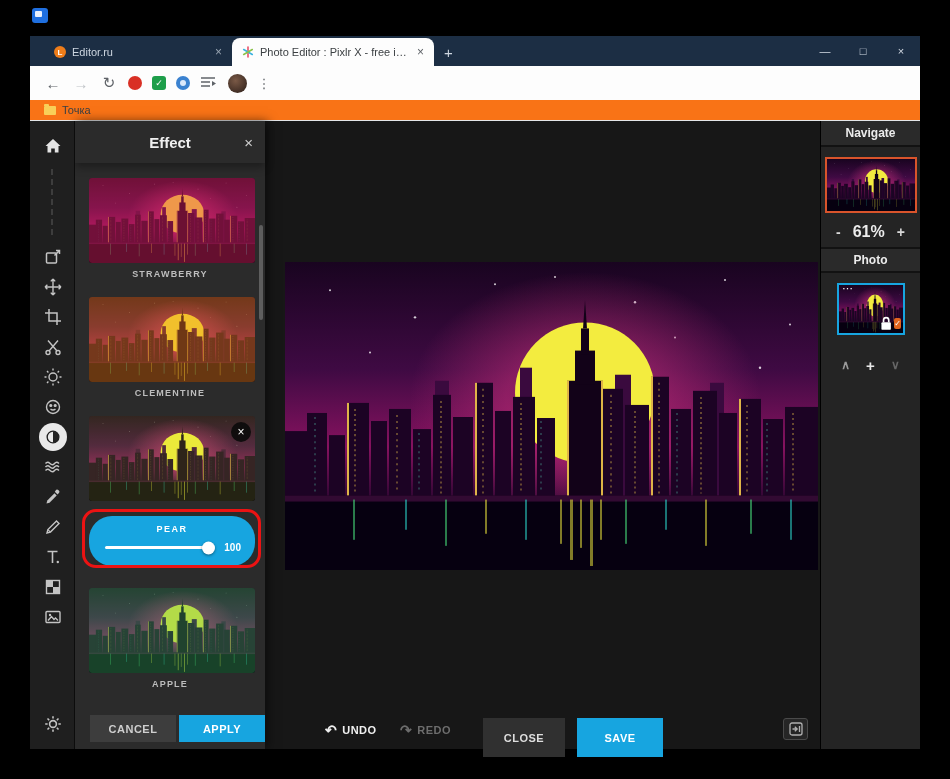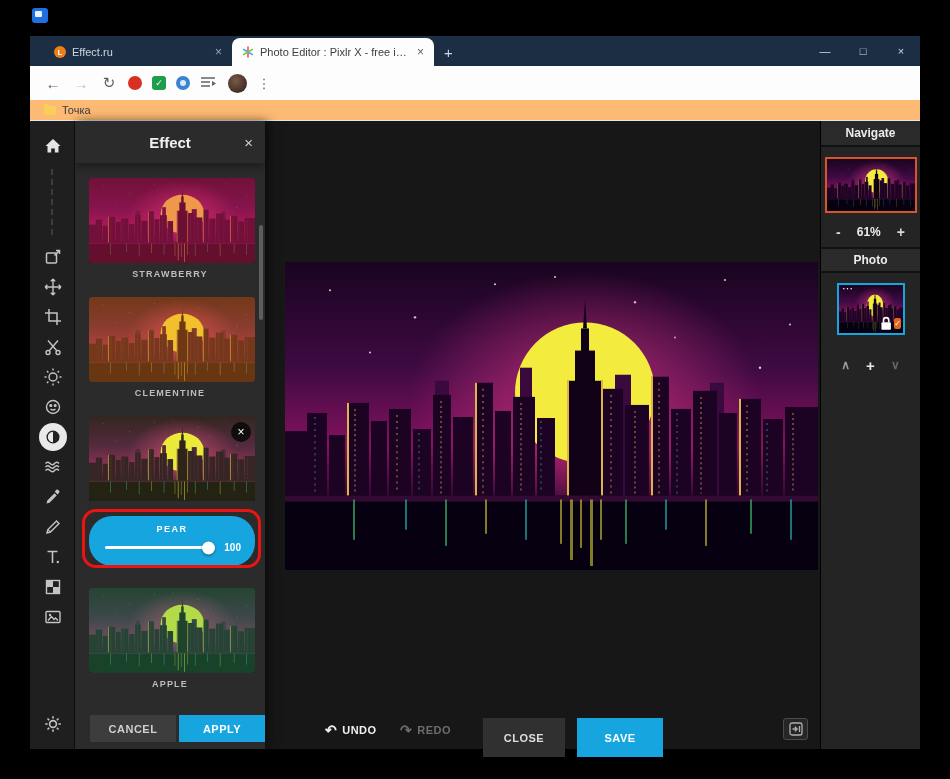--- a/index.html
+++ b/index.html
@@ -37,21 +37,21 @@
   .star { font-size:13px; color:#5f6368; }
   .ext { flex:0 0 auto; margin:0 4px; }
   .ext-red { width:14px; height:14px; border-radius:50%; background:#d93025; }
   .ext-green { width:14px; height:14px; border-radius:3px; background:#1e9e4a; color:#fff; font-size:9px; display:flex; align-items:center; justify-content:center; }
   .ext-blue { width:14px; height:14px; border-radius:50%; background:#3b82d0; position:relative; }
   .ext-blue::after { content:""; position:absolute; inset:4px; background:#dbe9fb; border-radius:50%; }
   .avatar { width:19px; height:19px; border-radius:50%; background:radial-gradient(circle at 40% 35%, #7a5946, #2a1d18); margin:0 6px; }
   .kebab { font-size:13px; color:#5f6368; width:18px; text-align:center; }
 
   
-  .bookmarks { height:21px; background:#fdba74; border-bottom:1px solid #e4e6e8; display:flex; align-items:center; gap:6px; padding-left:14px; flex:0 0 auto; }
+  .bookmarks { height:21px; background:#f97316; border-bottom:1px solid #e4e6e8; display:flex; align-items:center; gap:6px; padding-left:14px; flex:0 0 auto; }
   .folder { width:12px; height:9px; background:#f9cf58; border-radius:1px; position:relative; }
   .folder::before { content:""; position:absolute; left:0; top:-2px; width:5px; height:2px; background:#f9cf58; border-radius:1px 1px 0 0; }
   .bm-label { font-size:11px; color:#3c4043; }
 
   
   .app { flex:1; display:flex; background:#171717; min-height:0; position:relative; }
 
   .rail { width:45px; background:#1f1f1f; position:relative; border-right:1px solid #0c0c0c; z-index:3; }
   .tool { position:absolute; left:0; width:45px; height:30px; display:flex; align-items:center; justify-content:center; }
   .tool svg { display:block; }
@@ -94,21 +94,21 @@
   .btn-save { left:312px; width:86px; background:#17a5e0; color:#fff; }
   .panel-toggle { position:absolute; right:12px; top:1px; width:25px; height:22px; background:#262626; border:1px solid #4a4a4a; border-radius:3px; display:flex; align-items:center; justify-content:center; }
 
   .rightbar { width:100px; background:#242424; position:relative; border-left:1px solid #000; }
   .rb-header { height:26px; display:flex; align-items:center; justify-content:center; color:#ececec; font-size:12px; font-weight:bold; border-bottom:2px solid #121212; background:#2a2a2a; }
   .rb-header.layers { position:absolute; left:0; right:0; top:126px; border-top:2px solid #121212; }
   .nav-thumb { position:absolute; left:4px; top:36px; width:92px; height:56px; border:2px solid #d9542b; overflow:hidden; }
   .nav-thumb svg { display:block; width:100%; height:100%; }
   .zoomrow { position:absolute; left:0; right:0; top:98px; height:26px; display:flex; align-items:center; justify-content:space-between; padding:0 15px; }
   .zoomrow .z { color:#d8d8d8; font-size:14px; font-weight:bold; }
-  .zoomrow .zl { color:#ececec; font-size:12px; font-weight:bold; }
+  .zoomrow .zl { color:#ececec; font-size:16px; font-weight:bold; }
   .layer-thumb { position:absolute; left:16px; top:162px; width:68px; height:52px; border:2px solid #17a5e0; overflow:hidden; }
   .layer-thumb svg { display:block; width:100%; height:100%; }
   .layer-dots { position:absolute; left:3px; top:-3px; color:#fff; font-size:11px; letter-spacing:-1px; }
   .layer-badges { position:absolute; right:2px; bottom:2px; display:flex; align-items:center; gap:2px; }
   .lock { display:block; }
   .chk { width:11px; height:11px; background:#e2641e; border-radius:2px; color:#fff; font-size:8px; display:flex; align-items:center; justify-content:center; }
   .layerctrl { position:absolute; left:0; right:0; top:232px; height:24px; display:flex; align-items:center; justify-content:center; gap:16px; }
   .layerctrl .up { color:#9a9a9a; font-size:12px; font-weight:bold; }
   .layerctrl .add { color:#e8e8e8; font-size:15px; font-weight:bold; }
   .layerctrl .down { color:#666; font-size:12px; font-weight:bold; }
@@ -233,21 +233,21 @@
 </svg>
 
 <div class="stage">
   <div class="desk-icon"></div>
 
   <div class="window">
 
     <div class="tabstrip">
       <div class="tab inactive">
         <span class="fav-lumpics">L</span>
-        <span class="title">Effect.ru</span>
+        <span class="title">Editor.ru</span>
         <span class="tclose">×</span>
       </div>
       <div class="tab active">
         <svg class="fav-pixlr" viewBox="0 0 12 12">
           <g stroke-width="1.6" stroke-linecap="round">
             <line x1="6" y1="1" x2="6" y2="11" stroke="#e8506a"></line>
             <line x1="1.7" y1="3.5" x2="10.3" y2="8.5" stroke="#3bb3e0"></line>
             <line x1="1.7" y1="8.5" x2="10.3" y2="3.5" stroke="#8bc34a"></line>
           </g>
         </svg>

